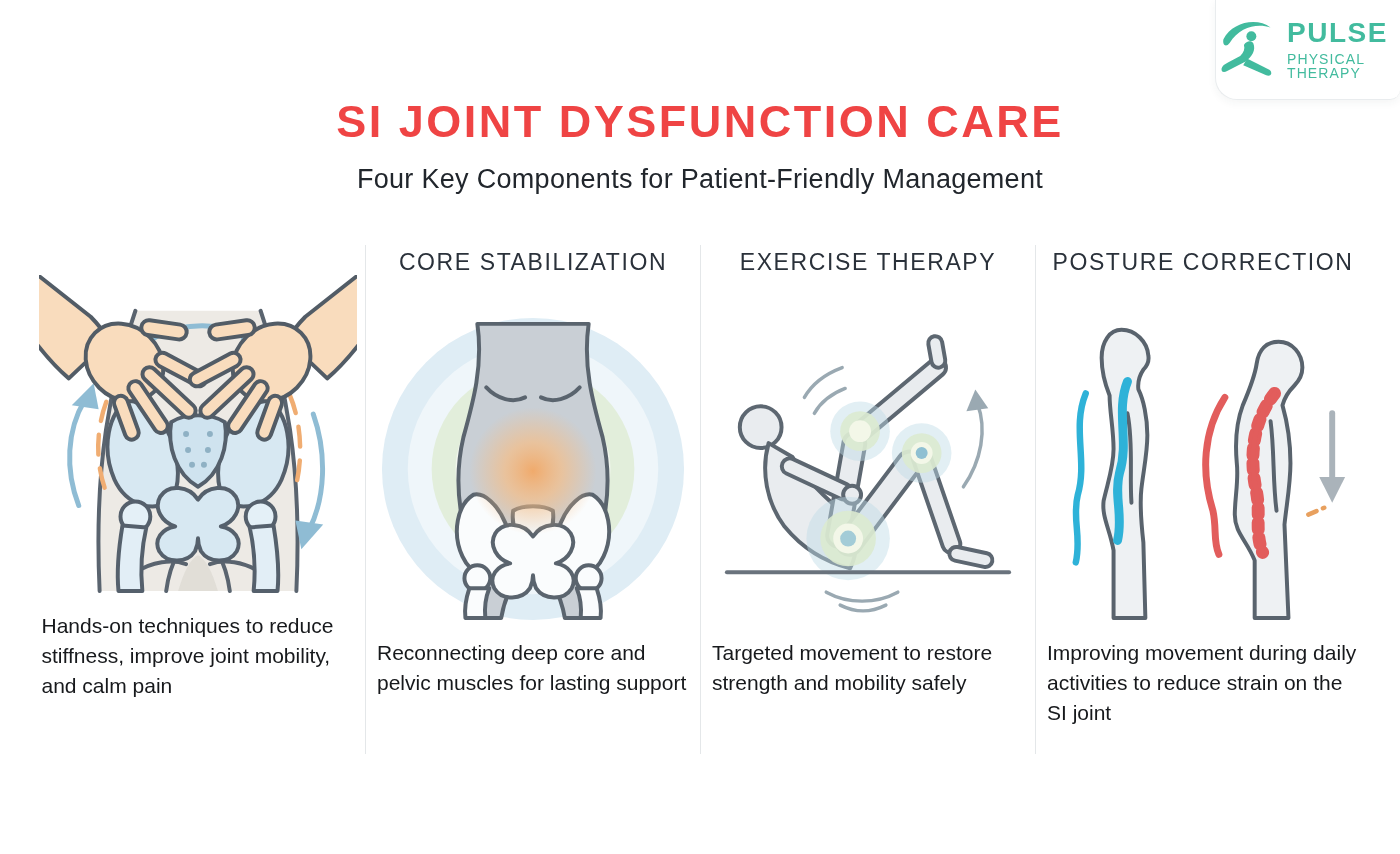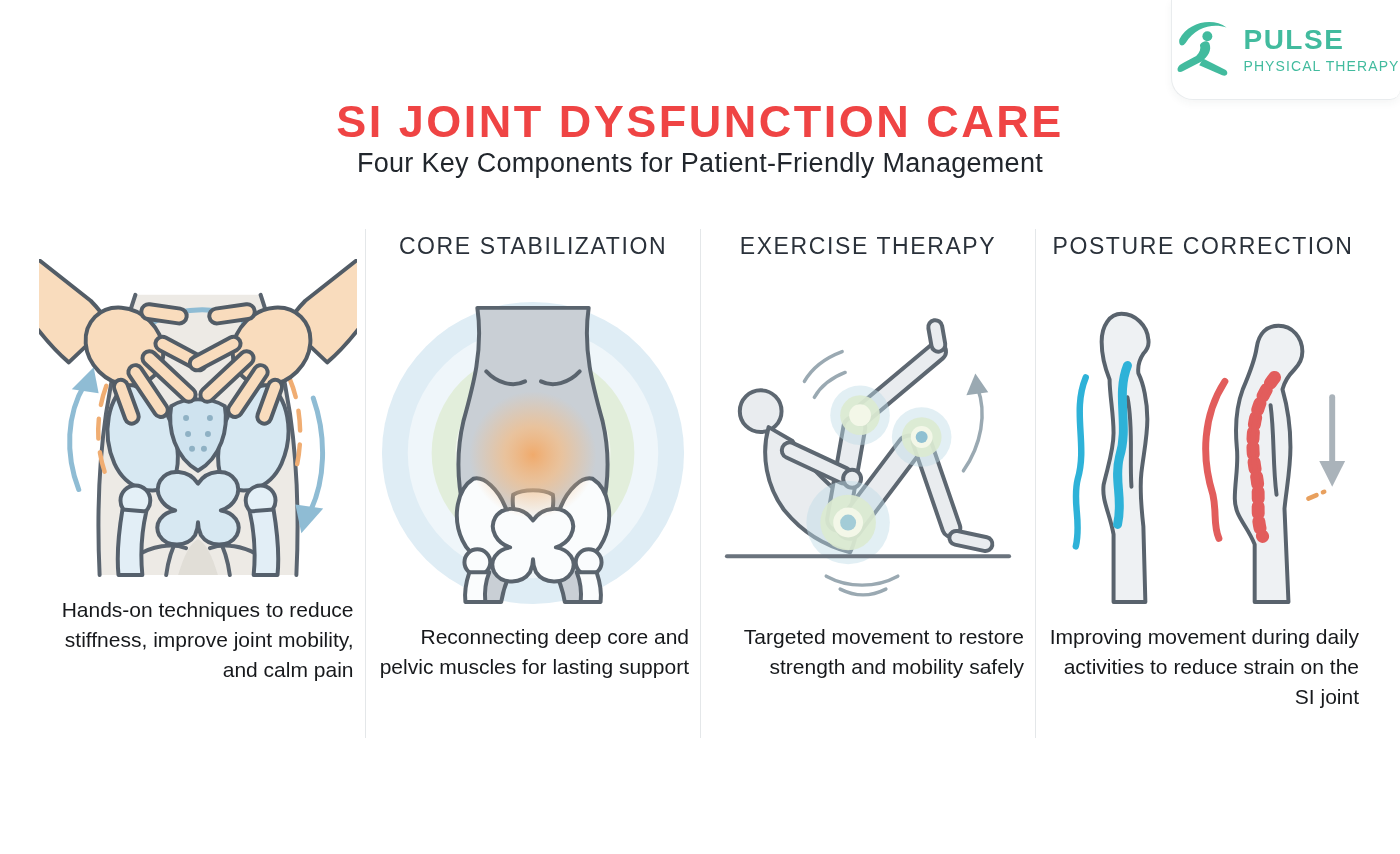--- a/index.html
+++ b/index.html
@@ -7,21 +7,21 @@
   .page {
     position:relative;
     width:1400px; height:854px;
     background:#ffffff;
     font-family:"Liberation Sans", sans-serif;
     overflow:hidden;
   }
   
   .brand-card {
     position:absolute; top:0; right:0;
-    width:229px; height:100px;
+    width:185px; height:100px;
     background:#ffffff;
     border:1px solid #e9ecee;
     border-top:none; border-right:none;
     border-radius:0 0 10px 22px;
     box-shadow:0 3px 8px rgba(40,50,60,0.05);
     display:flex; align-items:center; justify-content:center; gap:9px;
   }
   .brand-text { display:flex; flex-direction:column; line-height:1; }
   .brand-name {
     font-size:28px; font-weight:700; letter-spacing:1.5px; color:#42bb9e;
@@ -30,21 +30,21 @@
     font-size:14px; font-weight:400; letter-spacing:1.1px; color:#42bb9e;
     margin-top:5px;
   }
   
   .header { text-align:center; padding-top:96px; }
   .title {
     font-size:45px; font-weight:600; letter-spacing:2.5px;
     color:#ef4444;
   }
   .subtitle {
-    font-size:27px; font-weight:400; color:#21262c; margin-top:0;
+    font-size:27px; font-weight:400; color:#21262c; margin-top:16px;
     letter-spacing:0.3px;
   }
   
   .columns {
     display:grid;
     grid-template-columns:repeat(4, 335px);
     justify-content:center;
     margin-top:50px;
   }
   .col { padding:4px 6px 26px 6px; }
@@ -52,21 +52,21 @@
   .col-heading {
     font-size:23px; font-weight:400; letter-spacing:1.6px;
     color:#2a313a; text-align:center; white-space:nowrap;
   }
   .illus {
     height:322px; margin-top:24px;
     display:flex; align-items:center; justify-content:center;
   }
   .caption {
     font-size:21px; line-height:1.43; color:#17191c;
-    text-align:right; max-width:312px; margin:16px auto 0;
+    text-align:left; max-width:312px; margin:16px auto 0;
   }
 </style>
 </head>
 <body>
 
 <div class="page">
 
   <div class="brand-card">
     <span>
       <svg width="62" height="66" viewBox="0 0 100 100" aria-hidden="true">

